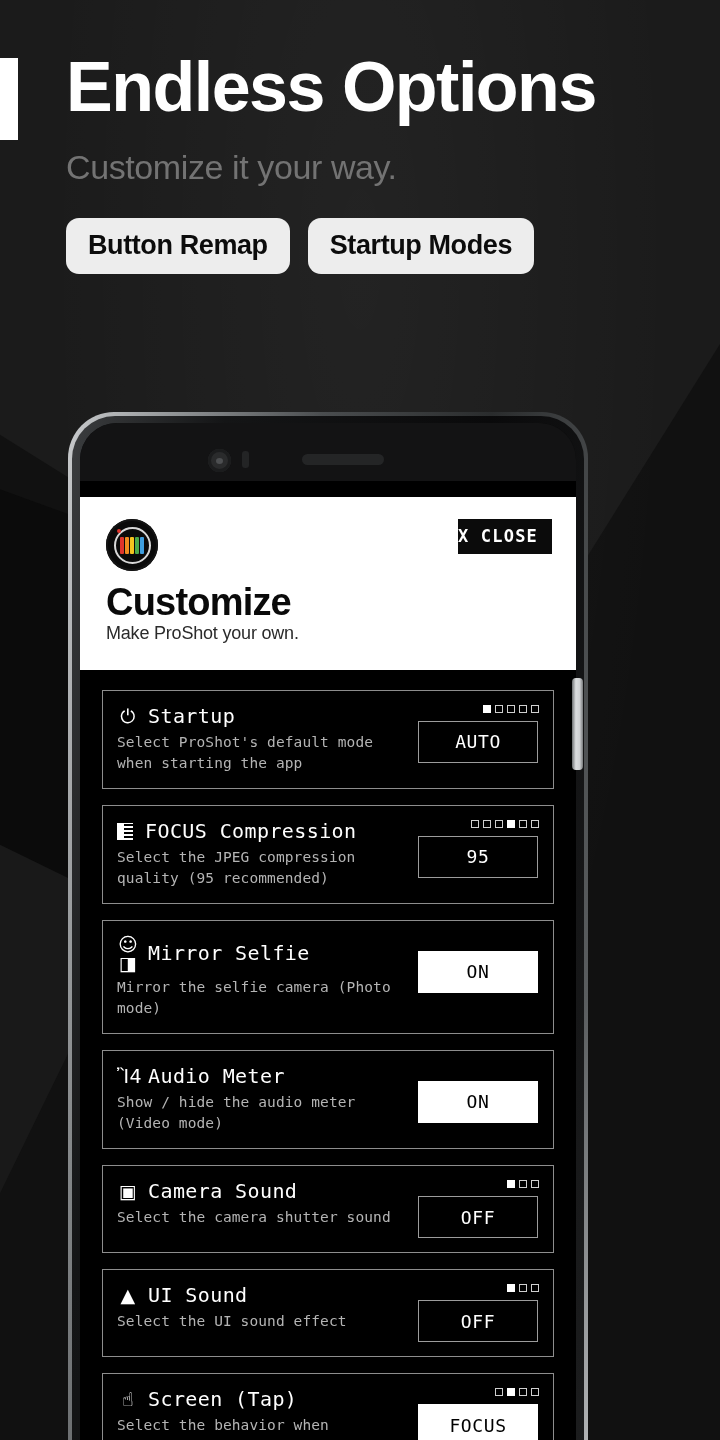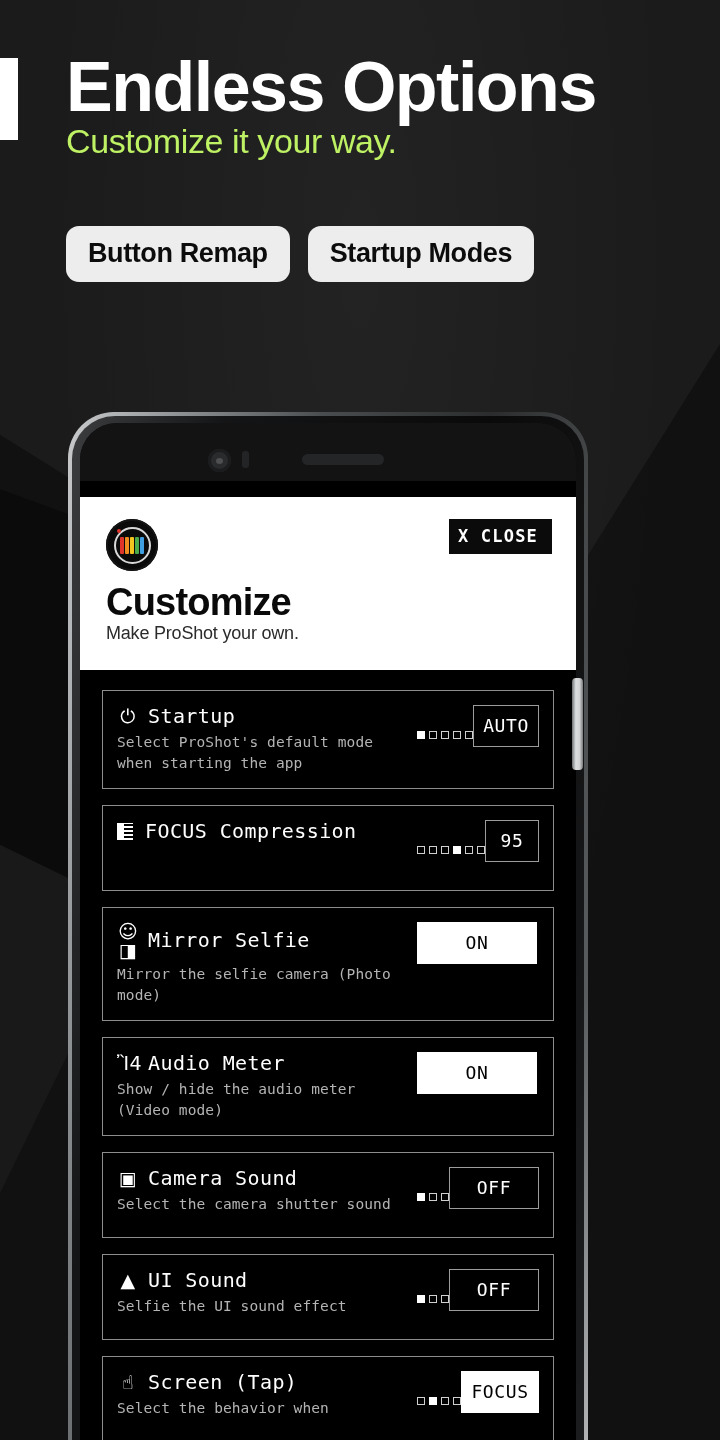--- a/index.html
+++ b/index.html
@@ -50,28 +50,29 @@
   .headline-block { position:absolute; left:66px; top:52px; width:640px; }
   .headline {
     color:#ffffff;
     font-size:70px;
     font-weight:bold;
     letter-spacing:-1.5px;
     line-height:1.0;
     white-space:nowrap;
   }
   .subhead {
-    color:#bef264;
+    color:#737373;
     font-size:34px;
     font-weight:normal;
     letter-spacing:-0.4px;
-  }
-
-  
-  .pills { position:absolute; left:66px; top:226px; width:620px; }
+    margin-top:26px;
+  }
+
+  
+  .pills { position:absolute; left:66px; top:218px; width:620px; }
   .pill-row { display:flex; gap:18px; margin-bottom:14px; }
   .pill {
     background:#ededed;
     color:#0c0c0c;
     border-radius:13px;
     font-size:27px;
     font-weight:bold;
     letter-spacing:-0.4px;
     padding:14px 22px 15px 22px;
     white-space:nowrap;
@@ -168,21 +169,21 @@
   .logo-red-dot {
     position:absolute; left:11px; top:10px;
     width:4px; height:4px; border-radius:50%; background:#e2352c;
   }
   .close-btn {
     position:absolute; right:24px; top:22px;
     background:#0b0b0b; color:#ffffff;
     font-family:"DejaVu Sans Mono", monospace;
     font-size:17px; font-weight:bold;
     letter-spacing:1.2px;
-    padding:7px 14px 8px 9px;
+    padding:7px 14px 8px 0;
   }
   .app-title {
     color:#0a0a0a;
     font-size:38px;
     font-weight:bold;
     letter-spacing:-0.8px;
     margin-top:12px;
     line-height:1.05;
   }
   .app-sub {
@@ -219,21 +220,21 @@
   .row-desc {
     color:#b4b4b4;
     font-family:"DejaVu Sans Mono", monospace;
     font-size:14.5px;
     line-height:1.45;
     margin-top:4px;
     letter-spacing:0.1px;
   }
   .row-ctrl {
     width:122px;
-    display:flex; flex-direction:row; align-items:center;
+    display:flex; flex-direction:column; align-items:center;
     padding-top:2px;
   }
   .dots { display:flex; gap:4px; height:12px; margin-bottom:4px; align-self:flex-end; }
   .dot {
     width:8px; height:8px;
     border:1px solid #cfcfcf;
     background:transparent;
   }
   .dot.on { background:#ffffff; border-color:#ffffff; }
   .value-btn {
@@ -341,20 +342,21 @@
                 </div>
                 <div class="value-btn">AUTO</div>
               </div>
             </div>
             <div class="setting-row">
               <div class="row-text">
                 <div class="row-title">
                   <span class="icon-jpeg"></span>
                   <span>FOCUS Compression</span>
                 </div>
+                <div class="row-desc">Select the JPEG compression quality (95 recommended)</div>
               </div>
               <div class="row-ctrl">
                 <div class="dots">
                   <div class="dot"></div>
                   <div class="dot"></div>
                   <div class="dot"></div>
                   <div class="dot on"></div>
                   <div class="dot"></div>
                   <div class="dot"></div>
                 </div>
@@ -403,21 +405,21 @@
                 </div>
                 <div class="value-btn">OFF</div>
               </div>
             </div>
             <div class="setting-row">
               <div class="row-text">
                 <div class="row-title">
                   <span class="icon-glyph">▲</span>
                   <span>UI Sound</span>
                 </div>
-                <div class="row-desc">Selfie the UI sound effect</div>
+                <div class="row-desc">Select the UI sound effect</div>
               </div>
               <div class="row-ctrl">
                 <div class="dots">
                   <div class="dot on"></div>
                   <div class="dot"></div>
                   <div class="dot"></div>
                 </div>
                 <div class="value-btn">OFF</div>
               </div>
             </div>

